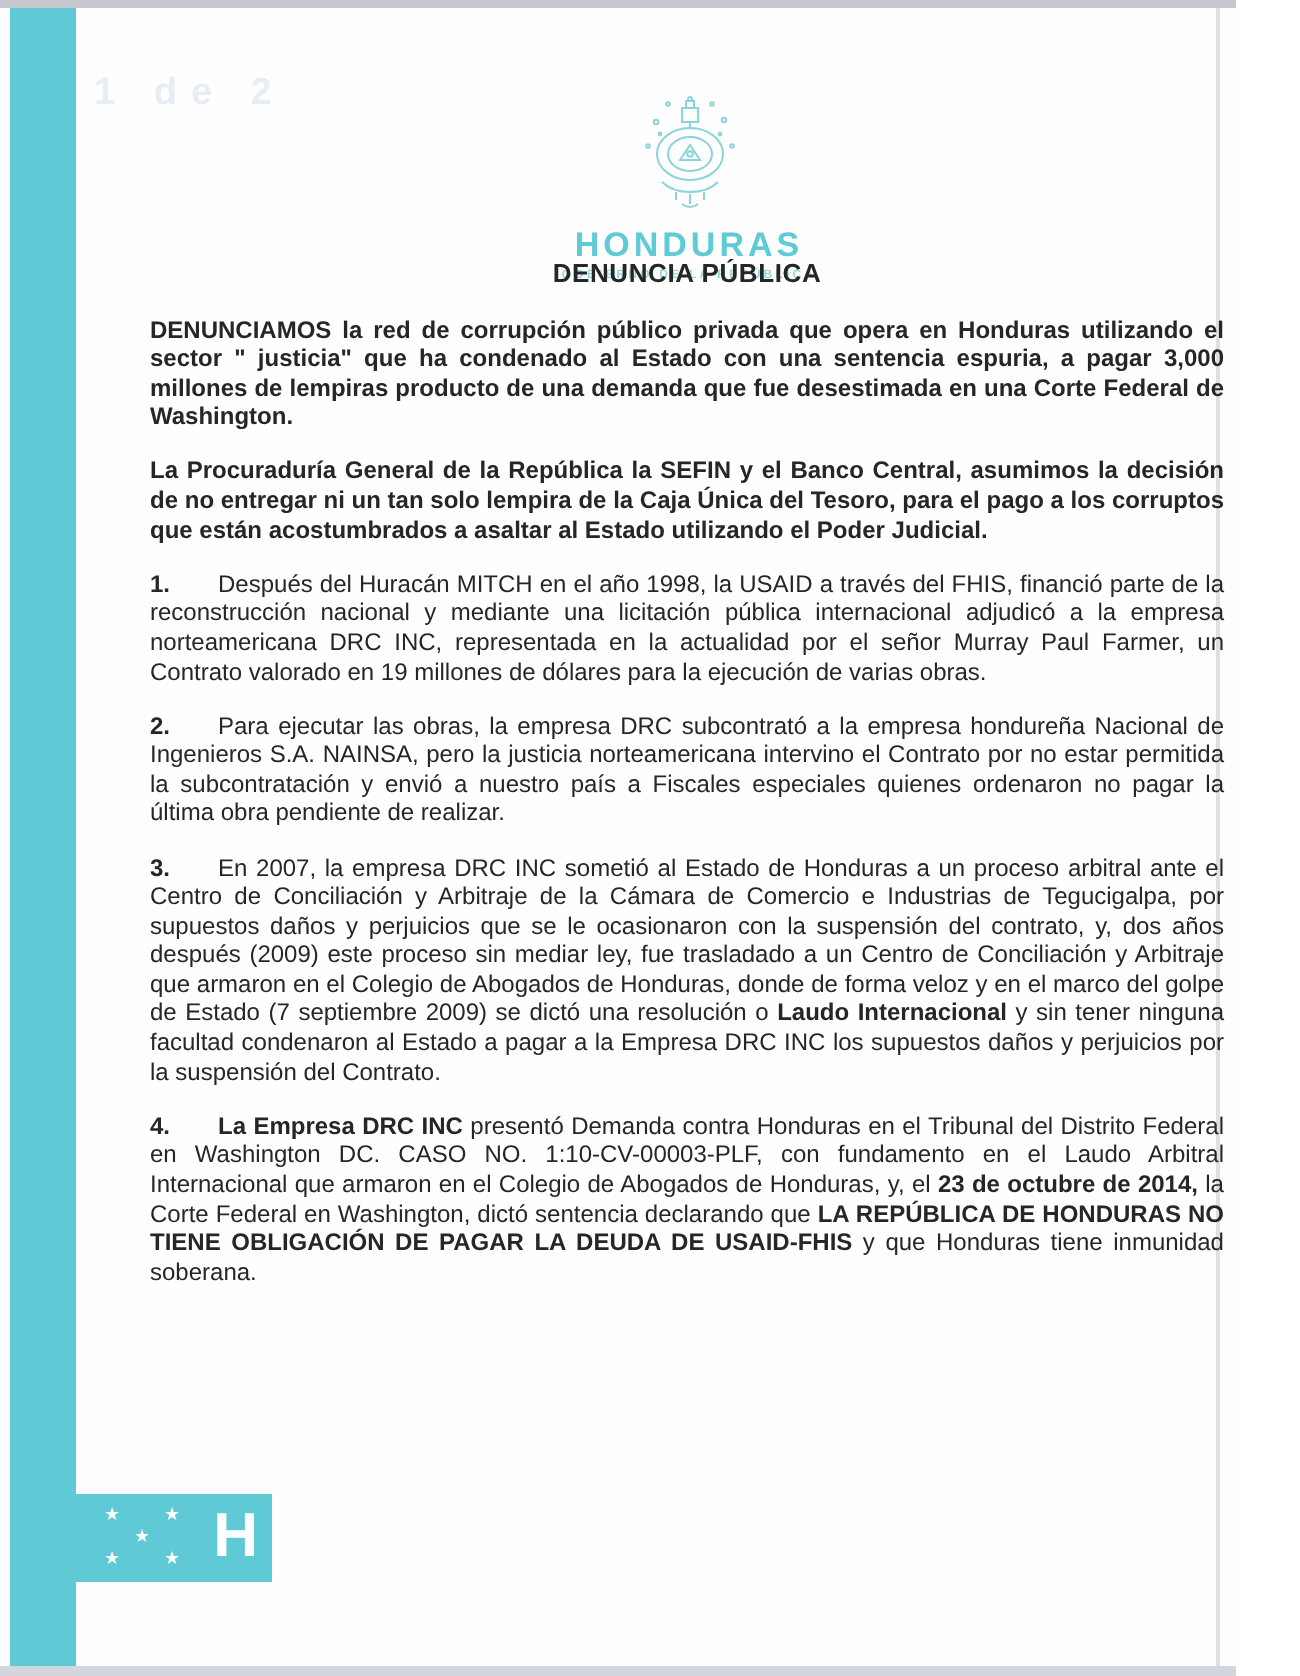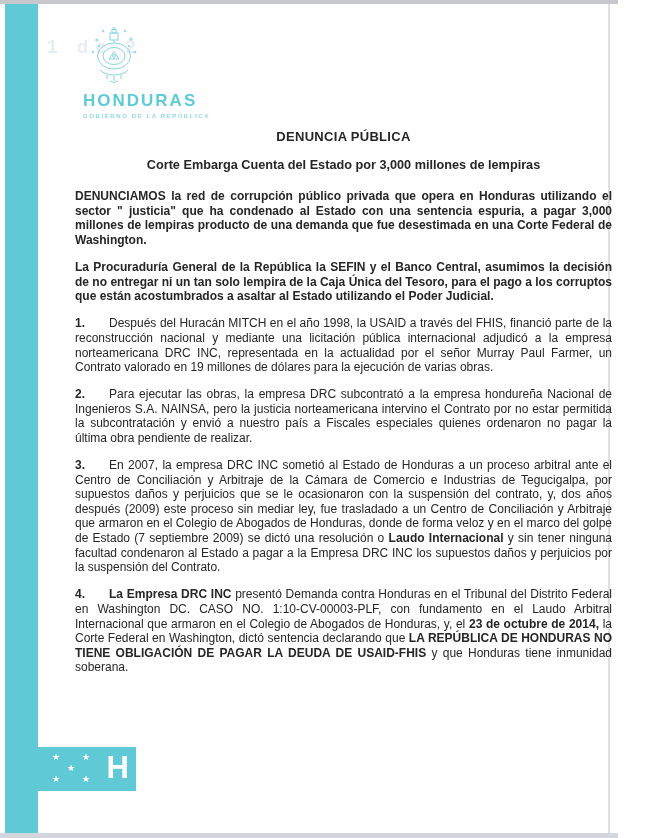--- a/index.html
+++ b/index.html
@@ -11,21 +11,21 @@
   .edge-top{position:absolute;top:0;left:0;right:0;height:4px;background:#c7c8cd;}
   .edge-right{position:absolute;top:4px;right:8px;bottom:5px;width:2px;background:#dee0e5;}
   .edge-bottom{position:absolute;left:0;right:0;bottom:0;height:5px;background:#d3d6dc;}
   
   .side-bar{position:absolute;left:5px;top:4px;width:33px;height:829px;background:#5fc9d6;}
   .page-marker{
     position:absolute;left:47px;top:36px;font-size:19px;font-weight:bold;
     letter-spacing:7px;color:rgba(176,198,224,0.30);
   }
   
-  .header{position:absolute;left:38px;right:12px;top:26px;margin-left:45px;}
+  .header{position:absolute;left:38px;right:12px;top:47px;text-align:center;margin-left:45px;}
   .crest{display:inline-block;line-height:0;}
   .wordmark{
     color:#5ecbd5;font-weight:bold;font-size:17px;letter-spacing:2px;margin-top:1px;
   }
   .tagline{
     color:#93d8de;font-size:6px;letter-spacing:1.6px;margin-top:2px;font-weight:bold;
   }
   
   .content{
     position:absolute;left:75px;width:537px;top:130px;color:#262626;
@@ -93,21 +93,20 @@
         <path d="M24 49 L24 53 M31 50 L31 55 M38 49 L38 53"></path>
         <path d="M27 55 Q31 58 35 55"></path>
       </svg>
     </span>
     <div class="wordmark">HONDURAS</div>
     <div class="tagline">GOBIERNO DE LA REPÚBLICA</div>
   </div>
 
   <div class="content">
     <p class="doc-title">DENUNCIA PÚBLICA</p>
-    <p class="doc-subtitle">Corte Embarga Cuenta del Estado por 3,000 millones de lempiras</p>
     <div id="paragraphs">
         <p class="para bold"><span>DENUNCIAMOS la red de corrupción público privada que opera en Honduras utilizando el sector " justicia" que ha condenado al Estado con una sentencia espuria, a pagar 3,000 millones de lempiras producto de una demanda que fue desestimada en una Corte Federal de Washington.</span></p>
         <p class="para bold"><span>La Procuraduría General de la República la SEFIN y el Banco Central, asumimos la decisión de no entregar ni un tan solo lempira de la Caja Única del Tesoro, para el pago a los corruptos que están acostumbrados a asaltar al Estado utilizando el Poder Judicial.</span></p>
         <p class="para"><span class="num">1.</span><span>Después del Huracán MITCH en el año 1998, la USAID a través del FHIS, financió parte de la reconstrucción nacional y mediante una licitación pública internacional adjudicó a la empresa norteamericana DRC INC, representada en la actualidad por el señor Murray Paul Farmer, un Contrato valorado en 19 millones de dólares para la ejecución de varias obras.</span></p>
         <p class="para"><span class="num">2.</span><span>Para ejecutar las obras, la empresa DRC subcontrató a la empresa hondureña Nacional de Ingenieros S.A. NAINSA, pero la justicia norteamericana intervino el Contrato por no estar permitida la subcontratación y envió a nuestro país a Fiscales especiales quienes ordenaron no pagar la última obra pendiente de realizar.</span></p>
         <p class="para"><span class="num">3.</span><span>En 2007, la empresa DRC INC sometió al Estado de Honduras a un proceso arbitral ante el Centro de Conciliación y Arbitraje de la Cámara de Comercio e Industrias de Tegucigalpa, por supuestos daños y perjuicios que se le ocasionaron con la suspensión del contrato, y, dos años después (2009) este proceso sin mediar ley, fue trasladado a un Centro de Conciliación y Arbitraje que armaron en el Colegio de Abogados de Honduras, donde de forma veloz y en el marco del golpe de Estado (7 septiembre 2009) se dictó una resolución o </span><b>Laudo Internacional</b><span> y sin tener ninguna facultad condenaron al Estado a pagar a la Empresa DRC INC los supuestos daños y perjuicios por la suspensión del Contrato.</span></p>
         <p class="para"><span class="num">4.</span><b>La Empresa DRC INC</b><span> presentó Demanda contra Honduras en el Tribunal del Distrito Federal en Washington DC. CASO NO. 1:10-CV-00003-PLF, con fundamento en el Laudo Arbitral Internacional que armaron en el Colegio de Abogados de Honduras, y, el </span><b>23 de octubre de 2014,</b><span> la Corte Federal en Washington, dictó sentencia declarando que </span><b>LA REPÚBLICA DE HONDURAS NO TIENE OBLIGACIÓN DE PAGAR LA DEUDA DE USAID-FHIS</b><span> y que Honduras tiene inmunidad soberana.</span></p>
       </div>
   </div>
 

